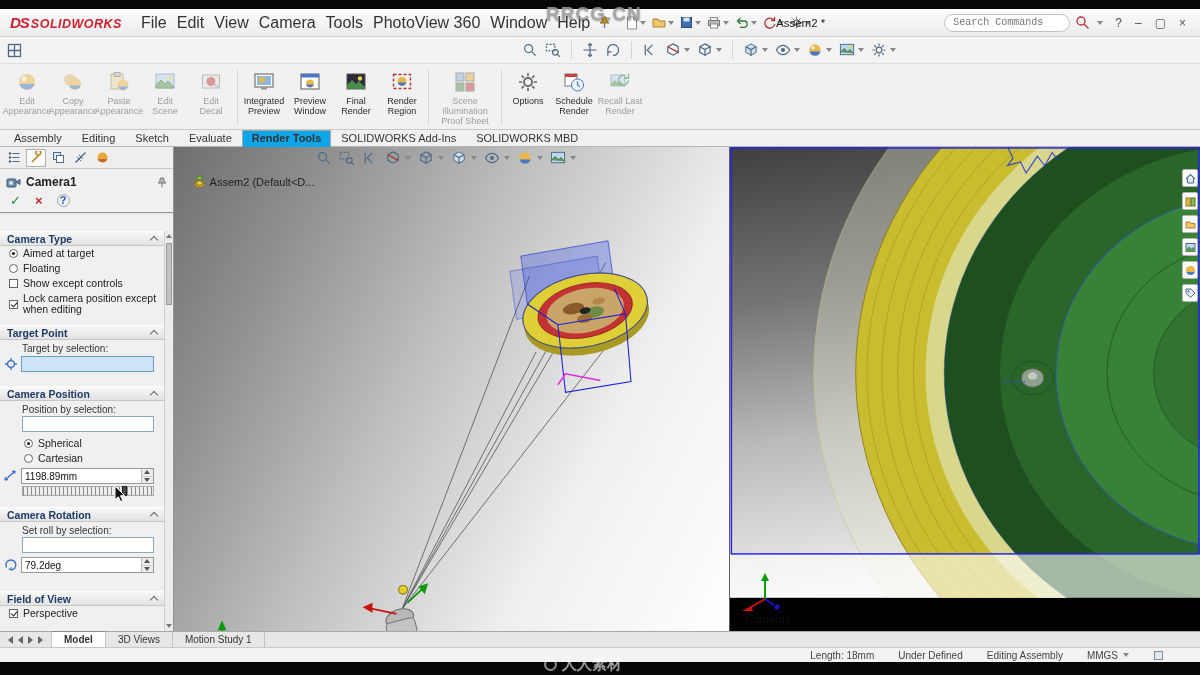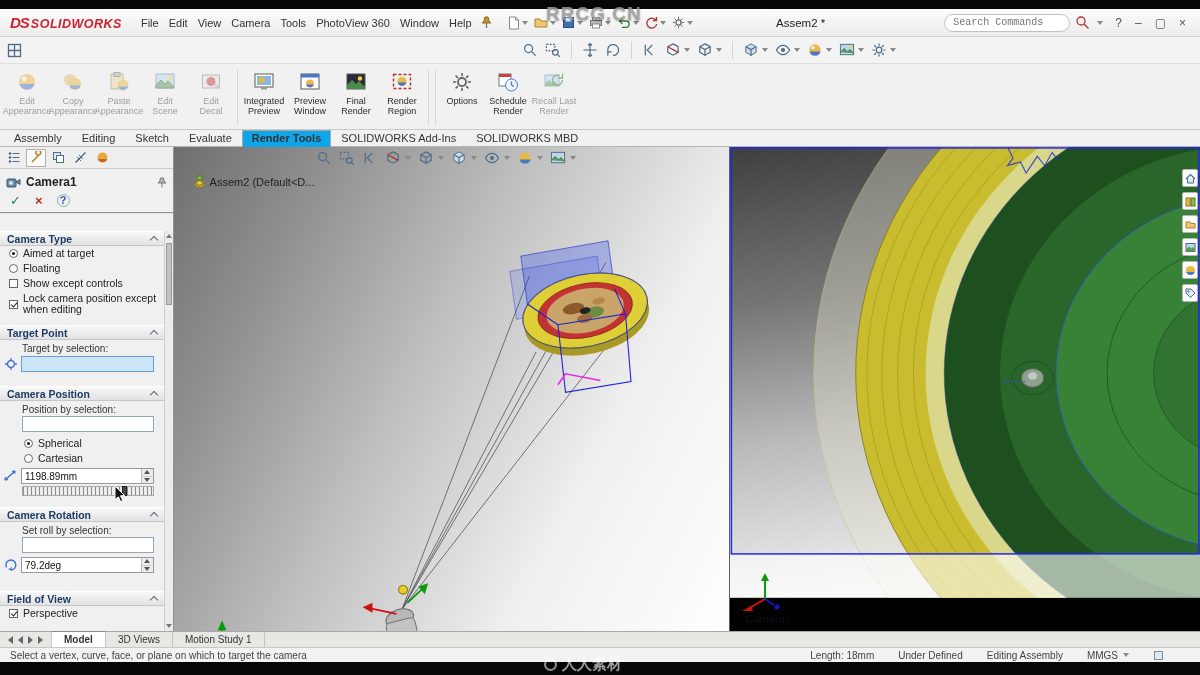--- a/index.html
+++ b/index.html
@@ -12,21 +12,21 @@
 .wm-top{position:absolute;top:3px;left:546px;z-index:60;font-size:19px;font-weight:bold;letter-spacing:1px;color:rgba(165,165,165,.8);text-shadow:0 1px 2px rgba(0,0,0,.4)}
 .wm-bottom{position:absolute;bottom:1px;left:544px;z-index:60;display:flex;align-items:center;gap:5px;color:rgba(255,255,255,.6);font-size:15px;font-weight:bold}
 .wm-bottom .ring{width:13px;height:13px;border:2px solid rgba(255,255,255,.55);border-radius:50%}
 
 
 .titlebar{position:absolute;top:9px;left:0;right:0;height:28px;background:linear-gradient(#fcfcfc,#ececec);border-bottom:1px solid #d0d0d0;display:flex;align-items:center;padding:0 10px;z-index:4}
 .brand{display:flex;align-items:baseline;color:#cf2030;font-weight:bold;font-style:italic}
 .brand .ds{font-size:15px;letter-spacing:-1px}
 .brand .sw{font-size:12.5px;letter-spacing:.5px;margin-left:2px}
 .menus{display:flex;margin-left:14px}
-.menus span{font-size:11px;color:#333;padding:3px 5px;white-space:nowrap}
+.menus span{font-size:16px;color:#333;padding:3px 5px;white-space:nowrap}
 .pinw{margin:0 4px;display:flex;align-items:center}
 .qa{display:flex;align-items:center;margin-left:8px}
 .qa .qi{display:flex;align-items:center;padding:1px 3px}
 .car{width:0;height:0;border-left:3px solid transparent;border-right:3px solid transparent;border-top:4px solid #888;margin-left:2px}
 .doc-title{position:absolute;left:776px;top:0;height:100%;display:flex;align-items:center;font-size:11.5px;color:#222}
 .search{margin-left:auto;display:flex;align-items:center;gap:5px}
 .search .box{width:126px;height:18px;border:1px solid #c2c2c2;border-radius:9px;background:#fff;display:flex;align-items:center;padding:0 8px}
 .search .box input{border:0;outline:0;width:100%;font-size:10px;color:#888;background:transparent;font-family:Liberation Mono, monospace}
 .wctl{display:flex;align-items:center;gap:13px;margin:0 4px 0 12px;color:#555;font-size:12px}
 .wctl span{line-height:12px}
@@ -396,20 +396,29 @@
     </div>
     <div class="rb">
       <svg width="22" height="22" viewBox="0 0 22 22">
           <rect x="2.5" y="3.5" width="17" height="14" fill="none" stroke="#b03030" stroke-dasharray="3 2" stroke-width="1.4"></rect>
           <circle cx="11" cy="10.5" r="4.5" fill="#e8b84a"></circle>
           <path d="M6.7 11.5a4.5 4.5 0 0 0 8.6 0z" fill="#4a78c8"></path>
         </svg>
       <span><span>Render</span><br><span>Region</span></span>
     </div>
     <i class="rsep"></i>
+    <div class="rb dis wide">
+      <svg width="22" height="22" viewBox="0 0 22 22">
+          <rect x="2" y="2" width="8" height="8" fill="#8ab8e0" stroke="#666"></rect>
+          <rect x="12" y="2" width="8" height="8" fill="#e8b84a" stroke="#666"></rect>
+          <rect x="2" y="12" width="8" height="8" fill="#5d9c57" stroke="#666"></rect>
+          <rect x="12" y="12" width="8" height="8" fill="#c94040" stroke="#666"></rect>
+        </svg>
+      <span><span>Scene Illumination</span><br><span>Proof Sheet</span></span>
+    </div>
     <i class="rsep"></i>
     <div class="rb">
       <svg width="22" height="22" viewBox="0 0 22 22">
           <circle cx="11" cy="11" r="4" class="lin" style="stroke:#666;stroke-width:1.8"></circle>
           <path d="M11 2v3.2M11 16.8V20M2 11h3.2M16.8 11H20M4.6 4.6l2.3 2.3M15.1 15.1l2.3 2.3M17.4 4.6l-2.3 2.3M6.9 15.1l-2.3 2.3" stroke="#666" stroke-width="1.6"></path>
         </svg>
       <span><span>Options</span><br><span></span></span>
     </div>
     <div class="rb">
       <svg width="22" height="22" viewBox="0 0 22 22">
@@ -863,21 +872,20 @@
       </div>
     <div class="btab">
         <span>3D Views</span>
       </div>
     <div class="btab">
         <span>Motion Study 1</span>
       </div>
   </div>
 
   <div class="status">
-    <span>Select a vertex, curve, face, or plane on which to target the camera</span>
     <div class="rgrp">
       <span class="u">Length: 18mm</span>
       <span class="u">Under Defined</span>
       <span class="u">Editing Assembly</span>
       <span class="u">
           <span>MMGS</span>
           <i class="car"></i>
         </span>
       <span>
           <svg width="11" height="11" viewBox="0 0 11 11">

